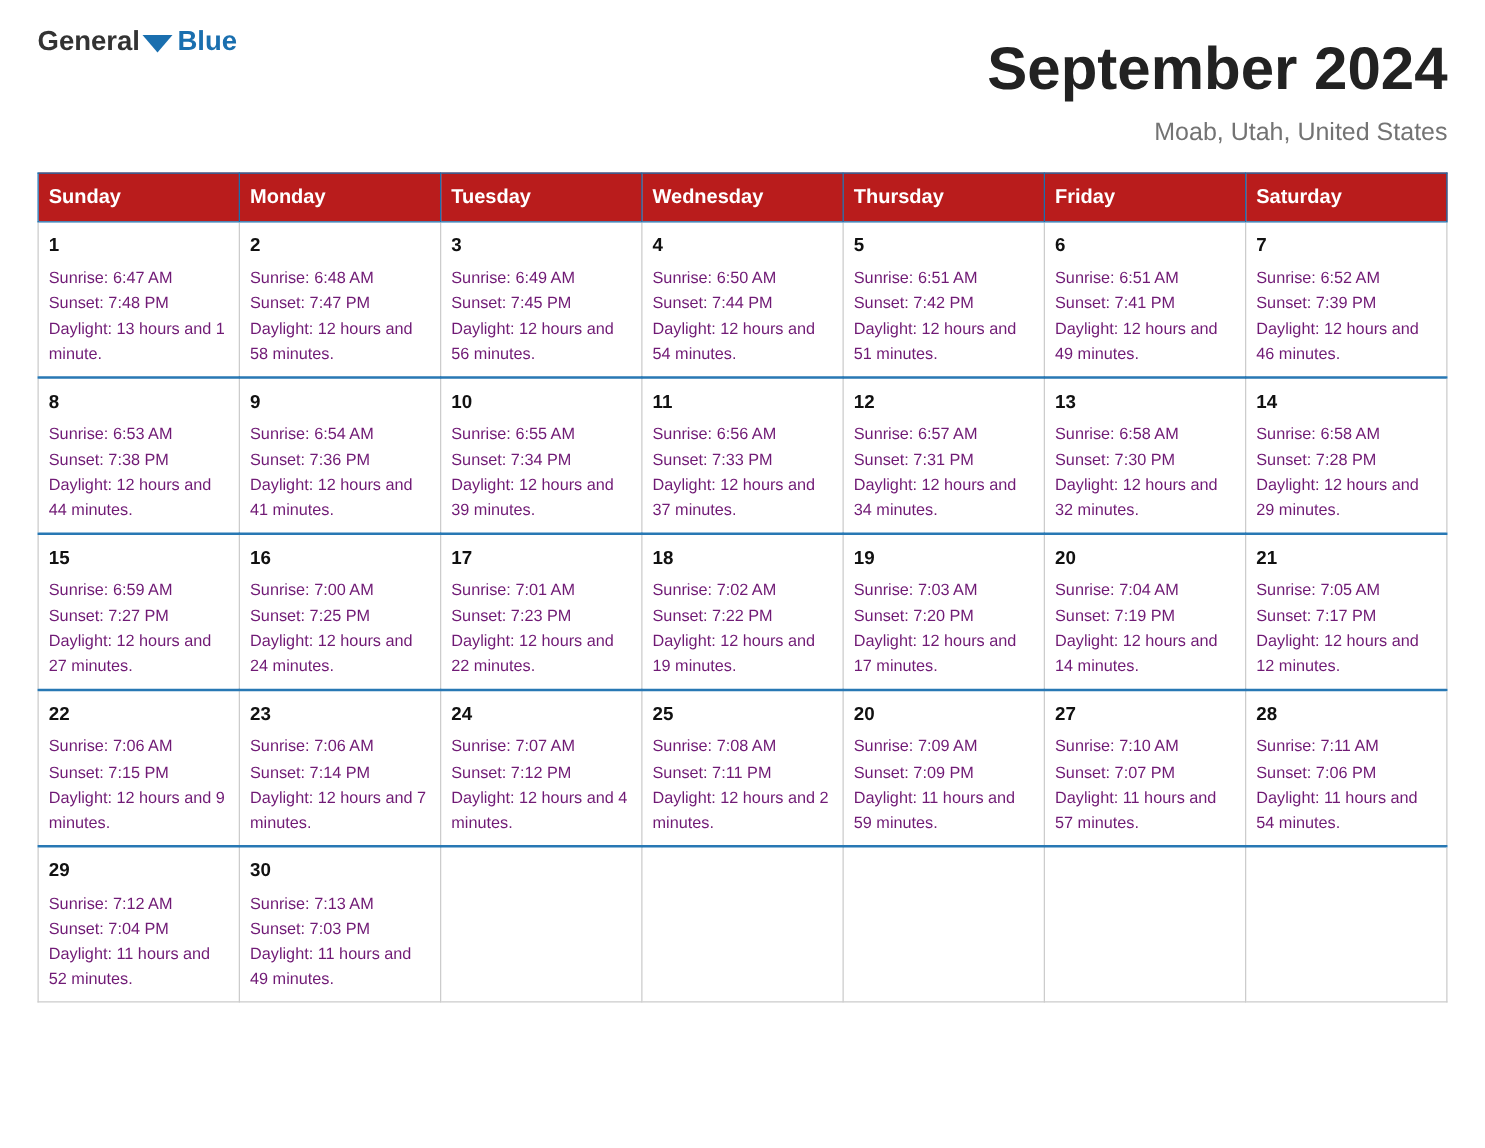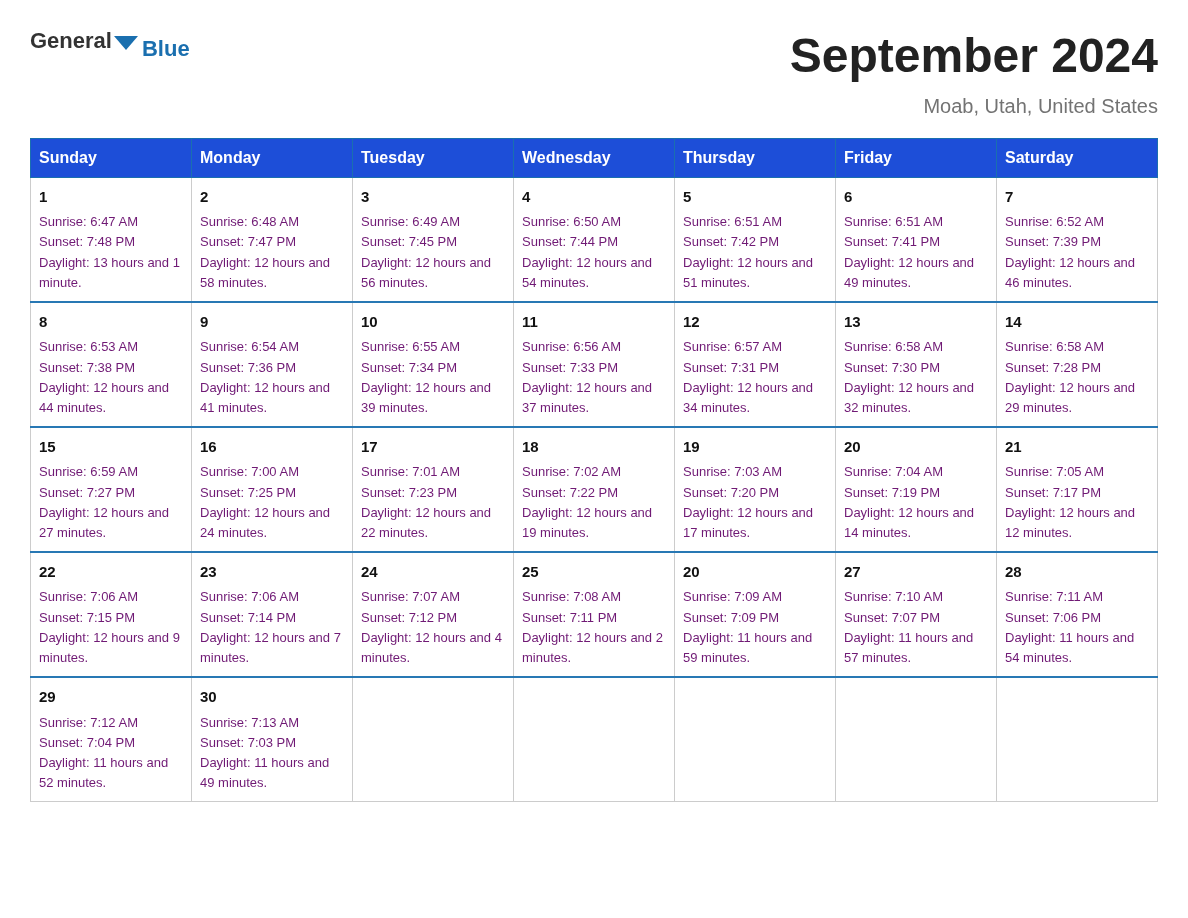--- a/index.html
+++ b/index.html
@@ -28,21 +28,20 @@
       border-right: 12px solid transparent;
       border-top: 14px solid #1a6faf;
       display: inline-block;
       margin-left: 2px;
       margin-top: 4px;
     }
     .logo-text-blue {
       font-size: 22px;
       font-weight: bold;
       color: #1a6faf;
-      margin-top: 16px;
     }
     .logo-wrapper {
       display: flex;
       flex-direction: row;
     }
     .logo-line1 {
       display: flex;
       align-items: center;
     }
     .logo-line2 {
@@ -64,21 +63,21 @@
       font-size: 20px;
       color: #737373;
       margin-top: 12px;
     }
     .calendar {
       width: 100%;
       border-collapse: collapse;
       border: 1px solid #aaa;
     }
     .calendar thead tr th {
-      background-color: #1d4ed8;
+      background-color: #b91c1c;
       color: #fff;
       padding: 10px 8px;
       font-size: 16px;
       font-weight: bold;
       text-align: left;
       border: 1px solid #1a6faf;
     }
     .calendar tbody tr td {
       vertical-align: top;
       padding: 8px 8px;

